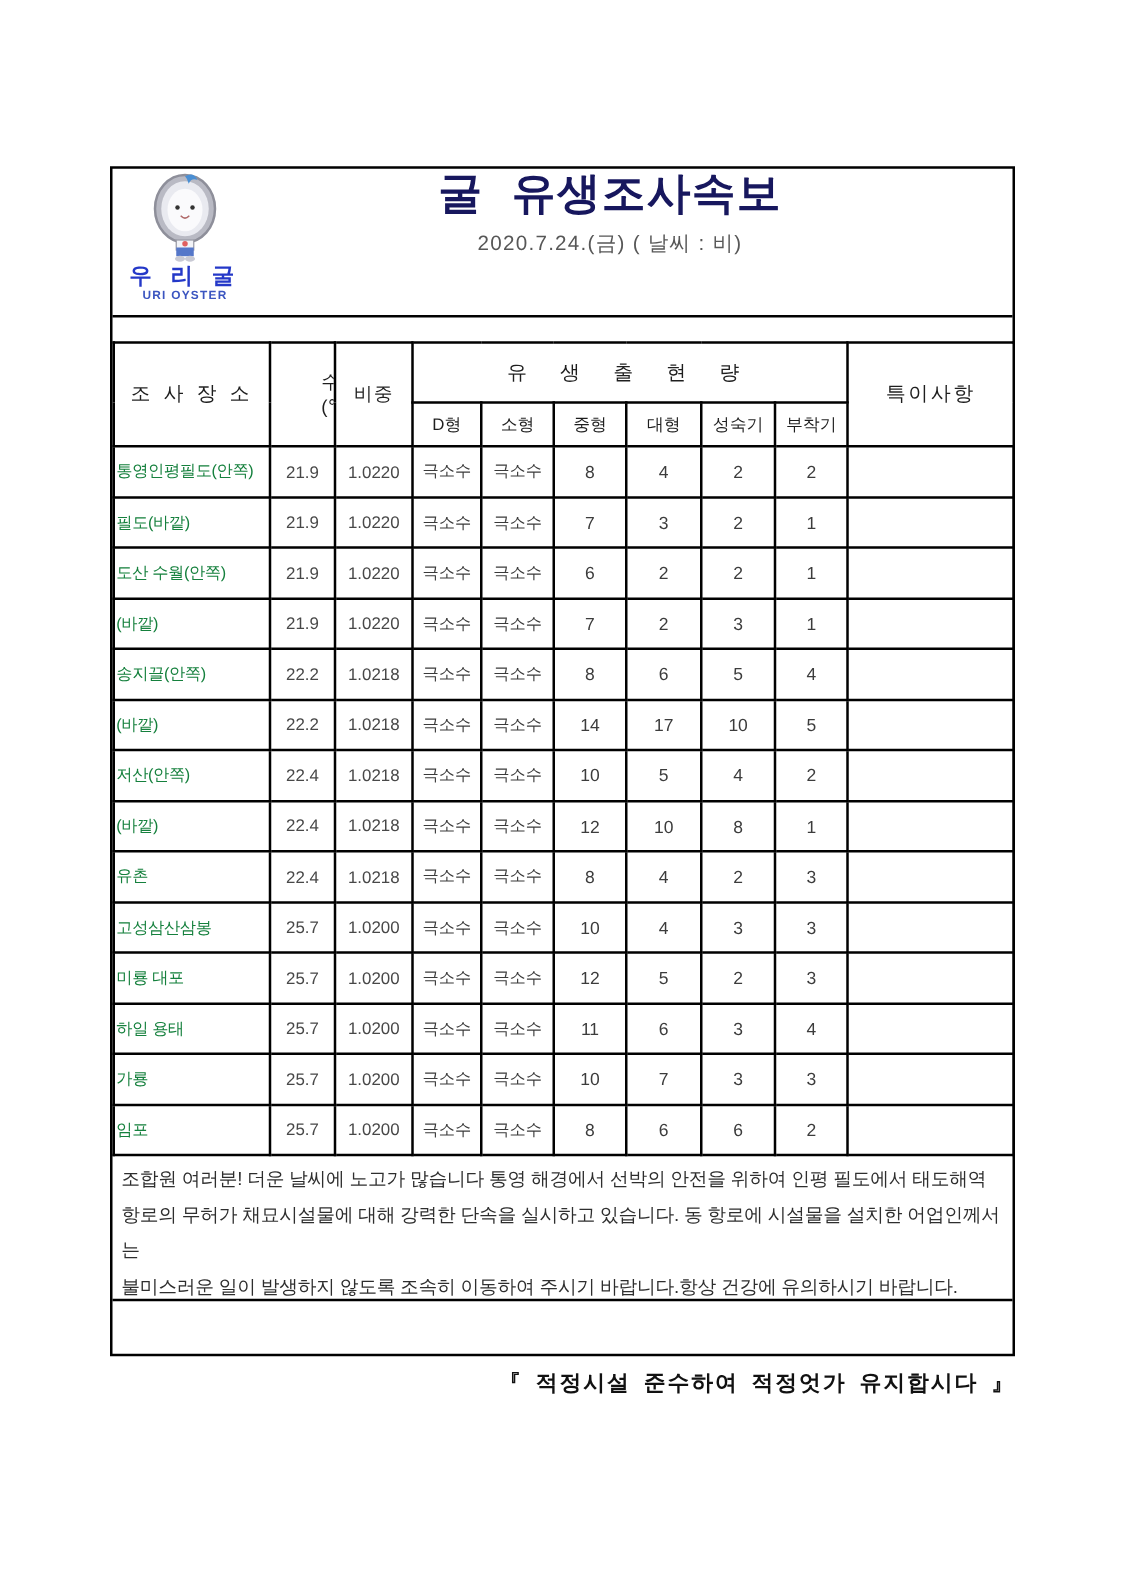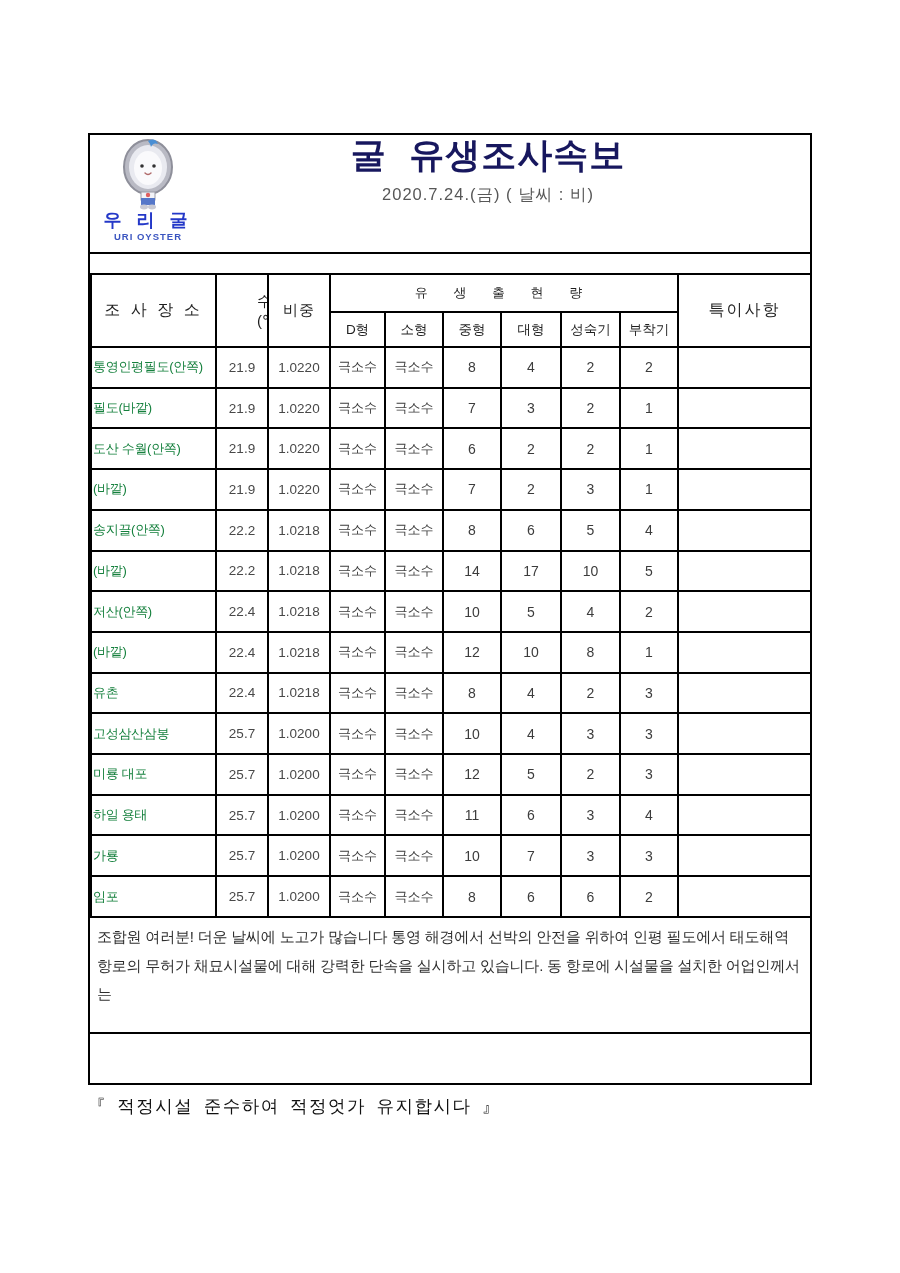--- a/index.html
+++ b/index.html
@@ -26,36 +26,36 @@
   
   table.survey{
     width:720px;height:645px;border-collapse:collapse;table-layout:fixed;
     margin:0;border:2px solid #000;
   }
   .survey th,.survey td{border:2px solid #000;box-sizing:border-box;overflow:hidden;white-space:nowrap;}
   .survey th{font-weight:normal;color:#1e1e1e;text-align:center;vertical-align:middle;background:#fff;}
   .th-loc{font-size:16px;letter-spacing:3px;}
   .th-temp{font-size:15px;line-height:1.3;padding-left:40px;}
   .th-gravity{font-size:15px;letter-spacing:1px;}
-  .th-group{font-size:13px;letter-spacing:11px;height:38px;}
+  .th-group{font-size:16px;letter-spacing:11px;height:48px;}
   .th-sub{font-size:13.5px;height:35px;letter-spacing:0px;}
   .th-notes{font-size:16px;letter-spacing:2px;}
   .survey td{text-align:center;vertical-align:middle;font-size:14px;color:#3c3c3c;}
   .survey td.col-location{text-align:left;padding-right:7px;font-size:13px;color:#15803d;letter-spacing:-0.3px;}
   .survey td.col-temp,.survey td.col-gravity{font-size:13.5px;color:#484848;border-radius:16px;}
   .survey td.col-d,.survey td.col-small{font-size:13px;color:#3a3a3a;}
   
   .notes-sec{height:109px;border-bottom:2px solid #000;padding:5px 7px 0 7px;box-sizing:content-box;}
   .notes-title{font-size:13px;color:#2a2a2a;line-height:18px;}
   .notes-line{font-size:15px;color:#2e2e2e;line-height:28.5px;letter-spacing:-0.2px;}
   .empty-strip{height:52px;}
   
   .slogan{
-    position:absolute;left:88px;width:724px;top:1094px;text-align:left;
-    font-size:17.5px;font-weight:normal;color:#111;letter-spacing:1.5px;word-spacing:4px;
+    position:absolute;left:88px;width:724px;top:1094px;text-align:right;
+    font-size:17.5px;font-weight:bold;color:#111;letter-spacing:1.5px;word-spacing:4px;
   }
 </style>
 </head>
 <body>
 
 <div class="frame">
 
   <div class="header-sec">
     <div class="logo">
       <span>
@@ -290,18 +290,19 @@
           <td class="col-mature">6</td>
           <td class="col-attach">2</td>
           <td class="col-note"></td>
         </tr>
       </tbody>
   </table>
 
   <div class="notes-sec">
     <div class="notes-line">조합원 여러분! 더운 날씨에 노고가 많습니다 통영 해경에서 선박의 안전을 위하여 인평 필도에서 태도해역</div>
     <div class="notes-line">항로의 무허가 채묘시설물에 대해 강력한 단속을 실시하고 있습니다. 동 항로에 시설물을 설치한 어업인께서는</div>
+    <div class="notes-line">불미스러운 일이 발생하지 않도록 조속히 이동하여 주시기 바랍니다.항상 건강에 유의하시기 바랍니다.</div>
   </div>
 
   <div class="empty-strip"></div>
 </div>
 
 <div class="slogan">『 적정시설 준수하여 적정엇가 유지합시다 』</div>
 
 </body></html>

